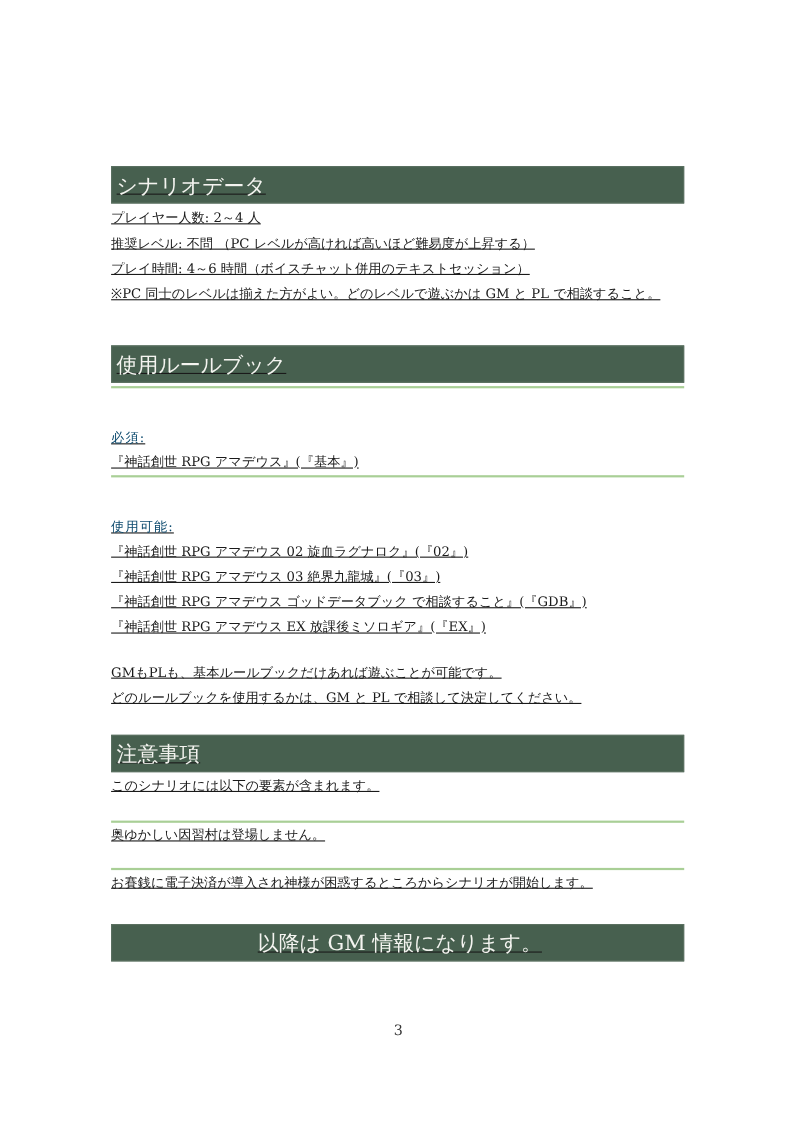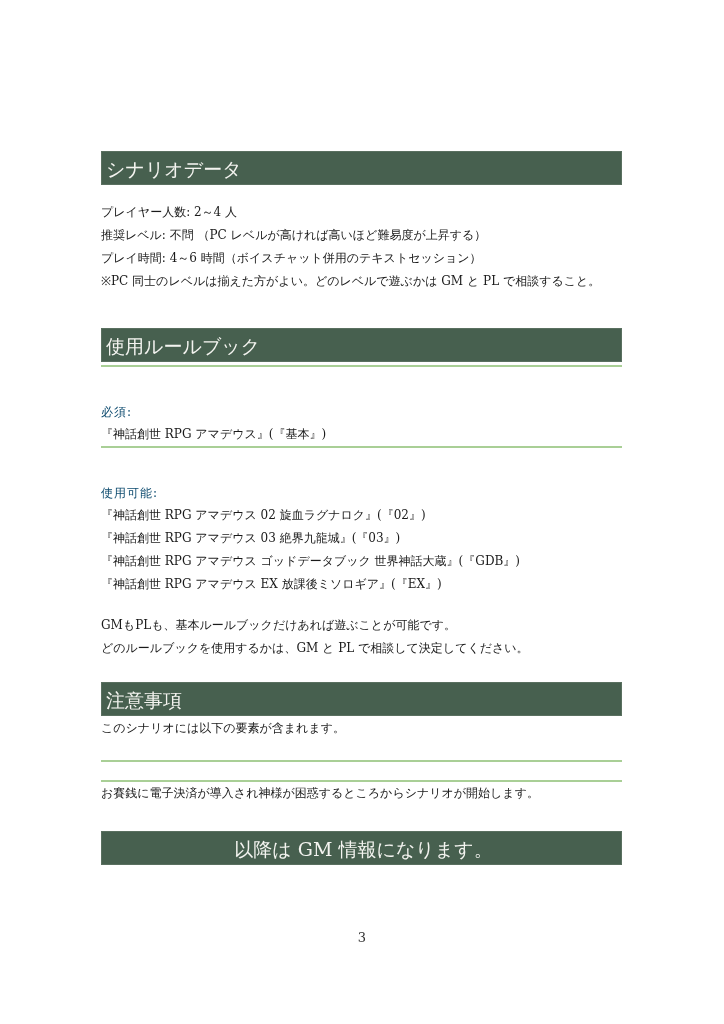--- a/index.html
+++ b/index.html
@@ -1,58 +1,59 @@
 <!DOCTYPE html>
 <html><head>
   <meta charset="utf-8">
   <style>
     html, body { margin: 0; padding: 0; background: #ffffff; }
     body { width: 724px; height: 1024px; position: relative; overflow: hidden;
            font-family: "DejaVu Serif", serif; color: #1a1a1a; }
-    .page { position: absolute; left: 101px; top: 151px; width: 521px; }
+    .page { position: absolute; left: 101px; top: 151px; width: 521px; text-decoration: underline; }
     .hbar { background: #47604f; color: #f4f4f0; height: 34px; box-sizing: border-box;
             padding-left: 4px; font-size: 19px; line-height: 34px; border: 1px solid #5a7060; }
     .hbar.center { text-align: center; padding-left: 4px; }
     .line { font-size: 12px; line-height: 23px; white-space: nowrap; }
     .sub { font-size: 12px; line-height: 22px; color: #0c4a6e; letter-spacing: 1px; margin-top: 34px; }
     .rule { border-top: 2px solid #a9cf96; }
     .pnum { position: absolute; left: 0; width: 724px; top: 930px; text-align: center; font-size: 13px; color: #333; }
   </style>
 </head>
 <body>
 
 <div class="page">
   <div class="hbar">シナリオデータ</div>
-  <div style="padding-top:16px">
+  <div style="padding-top:2px">
     <div class="line">プレイヤー人数: 2～4 人</div>
     <div class="line">推奨レベル: 不問 （PC レベルが高ければ高いほど難易度が上昇する）</div>
     <div class="line">プレイ時間: 4～6 時間（ボイスチャット併用のテキストセッション）</div>
     <div class="line">※PC 同士のレベルは揃えた方がよい。どのレベルで遊ぶかは GM と PL で相談すること。</div>
   </div>
 
   <div style="height:35px"></div>
   <div class="hbar">使用ルールブック</div>
   <div class="rule" style="margin-top:3px"></div>
   <div class="sub">必須:</div>
   <div class="line">『神話創世 RPG アマデウス』(『基本』)</div>
   <div class="rule"></div>
   <div class="sub">使用可能:</div>
   <div class="line">『神話創世 RPG アマデウス 02 旋血ラグナロク』(『02』)</div>
   <div class="line">『神話創世 RPG アマデウス 03 絶界九龍城』(『03』)</div>
-  <div class="line">『神話創世 RPG アマデウス ゴッドデータブック 世界神話大蔵』(『GDB』)</div>
+  <div class="line">『神話創世 RPG アマデウス ゴッドデータブック で相談すること』(『GDB』)</div>
   <div class="line">『神話創世 RPG アマデウス EX 放課後ミソロギア』(『EX』)</div>
   <div style="height:18px"></div>
   <div class="line">GMもPLも、基本ルールブックだけあれば遊ぶことが可能です。</div>
   <div class="line">どのルールブックを使用するかは、GM と PL で相談して決定してください。</div>
 
   <div style="height:22px"></div>
   <div class="hbar">注意事項</div>
   <div class="line" style="padding-top:1px">このシナリオには以下の要素が含まれます。</div>
   <div style="height:20px"></div>
   <div class="rule"></div>
+  <div class="line">奥ゆかしい因習村は登場しません。</div>
   <div style="height:18px"></div>
   <div class="rule"></div>
   <div class="line">お賽銭に電子決済が導入され神様が困惑するところからシナリオが開始します。</div>
 
   <div style="height:26px"></div>
   <div class="hbar center">以降は GM 情報になります。</div>
 </div>
 
 <div class="pnum">3</div>
 

